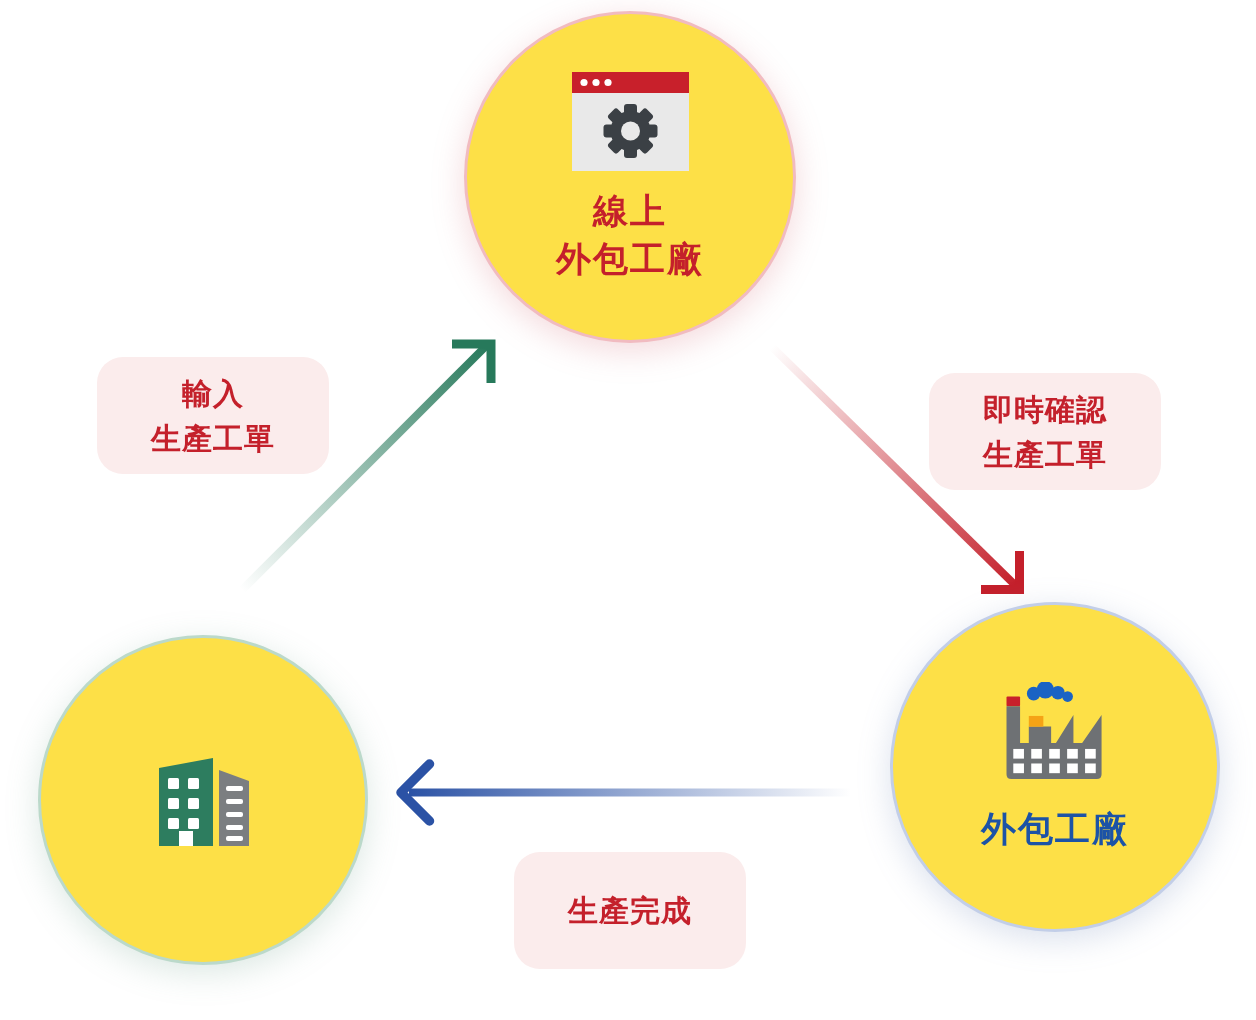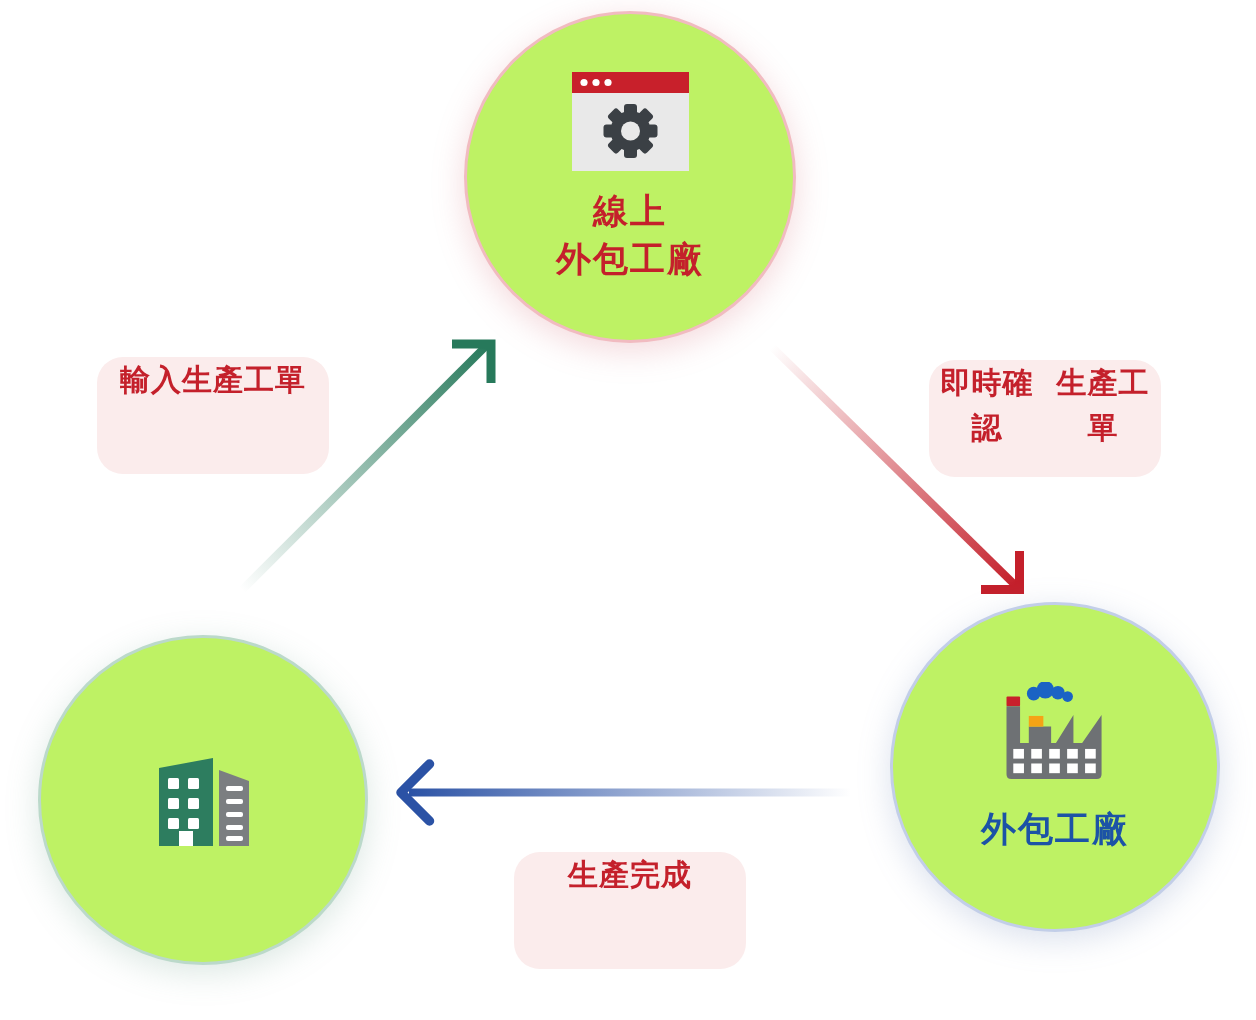--- a/index.html
+++ b/index.html
@@ -14,21 +14,21 @@
     background: #ffffff;
     overflow: hidden;
   }
   .arrow-layer {
     position: absolute; left: 0; top: 0;
     width: 1256px; height: 1020px;
   }
   .node {
     position: absolute;
     border-radius: 50%;
-    background: #bef264;
+    background: #fde047;
     display: flex;
     flex-direction: column;
     align-items: center;
     justify-content: center;
     text-align: center;
   }
   .node-system {
     left: 464px; top: 11px; width: 332px; height: 332px;
     border: 3px solid #f1bbc0;
     box-shadow: 0 8px 32px rgba(214, 120, 130, 0.28);
@@ -51,31 +51,32 @@
   }
   .node-system .node-label { color: #c4202b; margin-top: 16px; }
   .node-company .node-label { color: #2c7d5e; margin-top: 28px; }
   .node-factory .node-label { color: #1c53a6; margin-top: 26px; }
   .pill {
     position: absolute;
     width: 232px; height: 117px;
     background: #fbecec;
     border-radius: 26px;
     display: flex;
-    align-items: flex-start;
+    flex-direction: column;
+    align-items: center;
     justify-content: center;
     text-align: center;
     color: #c4202b;
     font-weight: 700;
     font-size: 30px;
     line-height: 45px;
     letter-spacing: 1px;
   }
   .pill-input    { left: 97px;  top: 357px; }
-  .pill-confirm  { left: 929px; top: 360px; }
+  .pill-confirm  { left: 929px; top: 373px; }
   .pill-complete { left: 514px; top: 852px; }
   .icon-svg { display: block; }
 </style>
 </head>
 <body>
 
 <div class="stage">
 
   <svg class="arrow-layer" width="1256" height="1020" viewBox="0 0 1256 1020">
     <defs>

